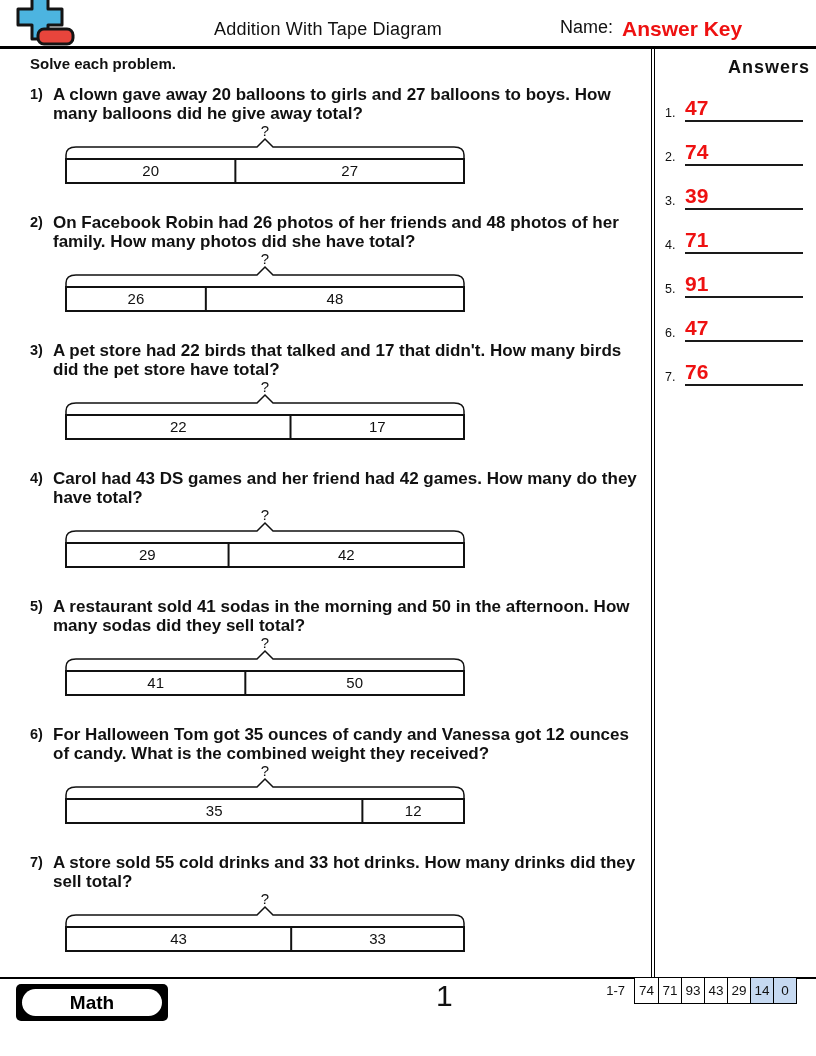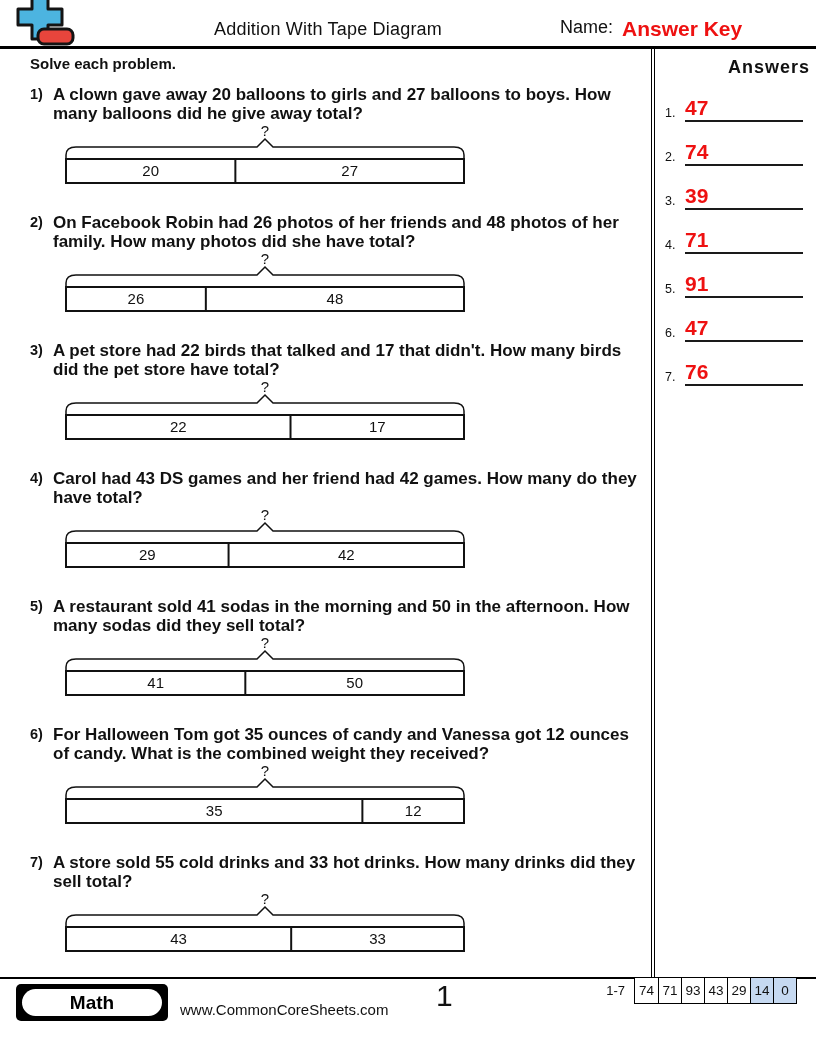--- a/index.html
+++ b/index.html
@@ -236,21 +236,20 @@
     <span class="answer-line">76</span>
   </div>
 </div>
     </div>
   </div>
 
   <div class="footer">
     <div class="math-badge">
       <div class="math-badge-inner">Math</div>
     </div>
-    <span class="website">www.CommonCoreSheets.com</span>
     <span class="page-number">1</span>
     <div class="score">
       <span class="score-range">1-7</span>
       <div class="score-cells" id="score-cells">
   <div class="score-cell">74</div>
 
   <div class="score-cell">71</div>
 
   <div class="score-cell">93</div>
 

